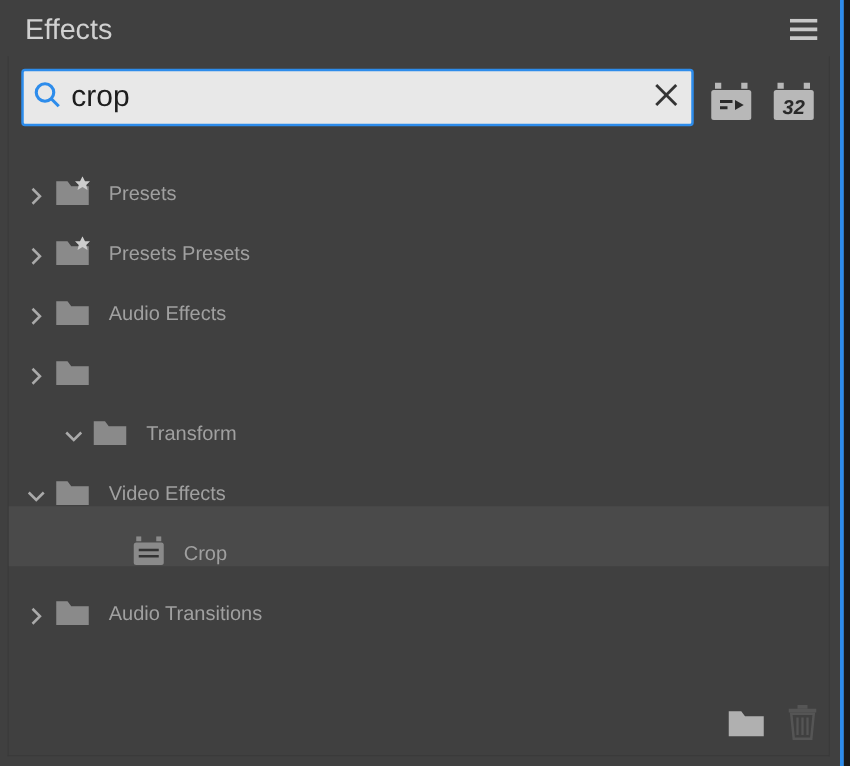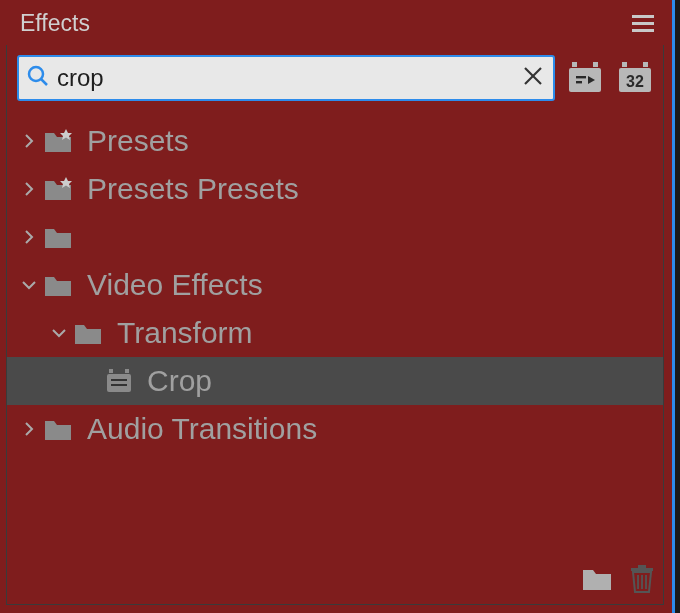--- a/index.html
+++ b/index.html
@@ -8,21 +8,21 @@
       font-family: -apple-system, "Segoe UI", Arial, sans-serif;
       width: 680px;
       height: 613px;
       overflow: hidden;
       color: #aaa;
       position: relative;
     }
     .panel {
       width: 675px;
       height: 613px;
-      background: #7f1d1d;
+      background: #404040;
       border-right: 3px solid #2d8ceb;
       position: relative;
     }
     .panel-inner {
       border: 1px solid #3a3a3a;
       border-top: none;
       margin: 0 8px 0 6px;
       height: 560px;
     }
     .header {
@@ -62,34 +62,35 @@
       font-size: 24px;
       color: #1e1e1e;
       font-family: inherit;
       caret-color: #000;
     }
     .clear-icon { cursor: pointer; padding: 2px; }
     .toolbar-btn {
       width: 40px;
       height: 40px;
       display: flex;
-      align-items: center;
+      align-items: flex-end;
       justify-content: center;
       cursor: pointer;
+      font-style: italic;
     }
     .tree {
       padding: 0;
     }
     .tree-row {
       display: flex;
-      align-items: center;
+      align-items: flex-end;
       height: 48px;
       padding-left: 8px;
       cursor: pointer;
-      font-size: 30px;
+      font-size: 16px;
       color: #a0a0a0;
     }
     .tree-row.selected {
       background: #4a4a4a;
     }
     .chevron {
       width: 28px;
       display: flex;
       align-items: center;
       justify-content: center;
@@ -199,46 +200,59 @@
           <span class="chevron">
             <svg width="16" height="16" viewBox="0 0 16 16">
               <path d="M5 2 L11 8 L5 14" stroke="#aaa" stroke-width="2" fill="none"></path>
             </svg>
           </span>
           <span class="folder-icon">
             <svg width="30" height="24" viewBox="0 0 30 24">
               <path d="M 1 4 L 10 4 L 13 8 L 27 8 L 27 23 L 1 23 Z" fill="#8a8a8a"></path>
             </svg>
           </span>
-        </div>
-        <div class="tree-row">
+          <span>Audio Effects</span>
+        </div>
+        <div class="tree-row">
+          <span class="chevron">
+            <svg width="16" height="16" viewBox="0 0 16 16">
+              <path d="M5 2 L11 8 L5 14" stroke="#aaa" stroke-width="2" fill="none"></path>
+            </svg>
+          </span>
+          <span class="folder-icon">
+            <svg width="30" height="24" viewBox="0 0 30 24">
+              <path d="M 1 4 L 10 4 L 13 8 L 27 8 L 27 23 L 1 23 Z" fill="#8a8a8a"></path>
+            </svg>
+          </span>
+        </div>
+        <div class="tree-row indent-1">
           <span class="chevron">
             <svg width="16" height="16" viewBox="0 0 16 16">
               <path d="M2 5 L8 11 L14 5" stroke="#aaa" stroke-width="2" fill="none"></path>
             </svg>
           </span>
           <span class="folder-icon">
             <svg width="30" height="24" viewBox="0 0 30 24">
               <path d="M 1 4 L 10 4 L 13 8 L 27 8 L 27 23 L 1 23 Z" fill="#8a8a8a"></path>
             </svg>
           </span>
+          <span>Transform</span>
+        </div>
+        <div class="tree-row">
+          <span class="chevron">
+            <svg width="16" height="16" viewBox="0 0 16 16">
+              <path d="M2 5 L8 11 L14 5" stroke="#aaa" stroke-width="2" fill="none"></path>
+            </svg>
+          </span>
+          <span class="folder-icon">
+            <svg width="30" height="24" viewBox="0 0 30 24">
+              <path d="M 1 4 L 10 4 L 13 8 L 27 8 L 27 23 L 1 23 Z" fill="#8a8a8a"></path>
+            </svg>
+          </span>
           <span>Video Effects</span>
-        </div>
-        <div class="tree-row indent-1">
-          <span class="chevron">
-            <svg width="16" height="16" viewBox="0 0 16 16">
-              <path d="M2 5 L8 11 L14 5" stroke="#aaa" stroke-width="2" fill="none"></path>
-            </svg>
-          </span>
-          <span class="folder-icon">
-            <svg width="30" height="24" viewBox="0 0 30 24">
-              <path d="M 1 4 L 10 4 L 13 8 L 27 8 L 27 23 L 1 23 Z" fill="#8a8a8a"></path>
-            </svg>
-          </span>
-          <span>Transform</span>
         </div>
         <div class="tree-row indent-2 selected">
           <span class="chevron-spacer"></span>
           <span class="folder-icon">
             <svg width="26" height="24" viewBox="0 0 26 24">
               <rect x="3" y="0" width="4" height="4" fill="#8a8a8a"></rect>
               <rect x="19" y="0" width="4" height="4" fill="#8a8a8a"></rect>
               <rect x="1" y="5" width="24" height="18" rx="2" fill="#8a8a8a"></rect>
               <rect x="5" y="10" width="16" height="2" fill="#333"></rect>
               <rect x="5" y="15" width="16" height="2" fill="#333"></rect>

